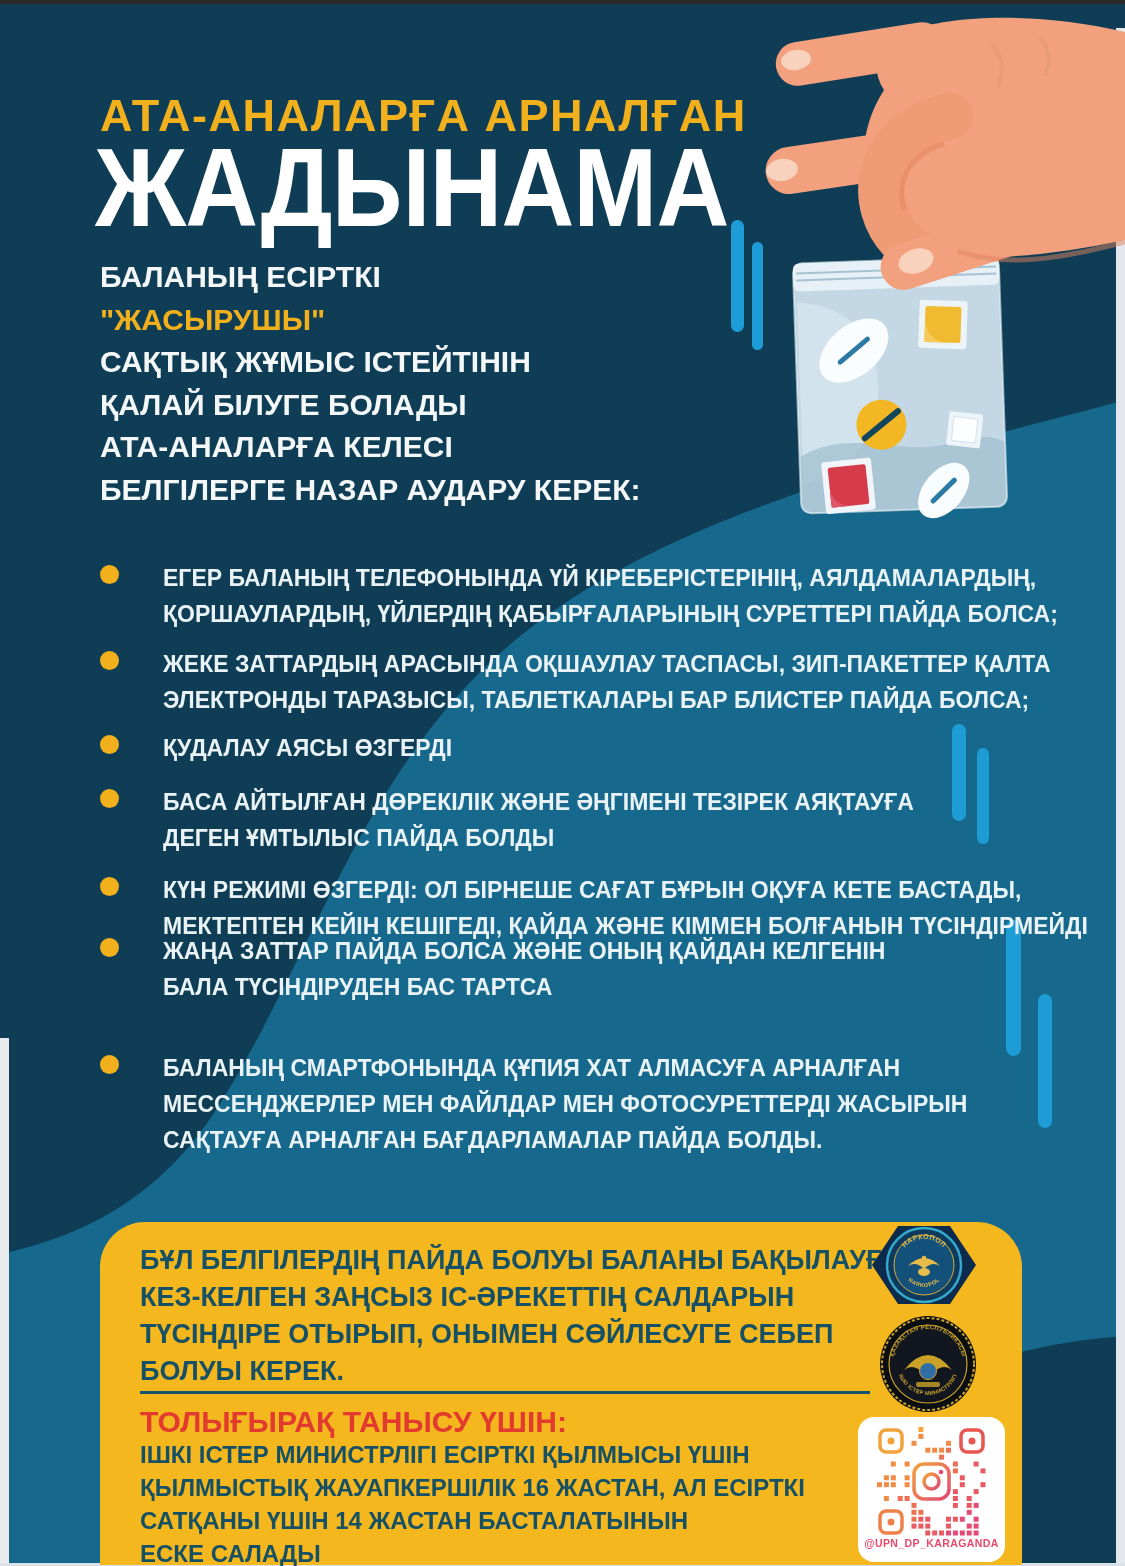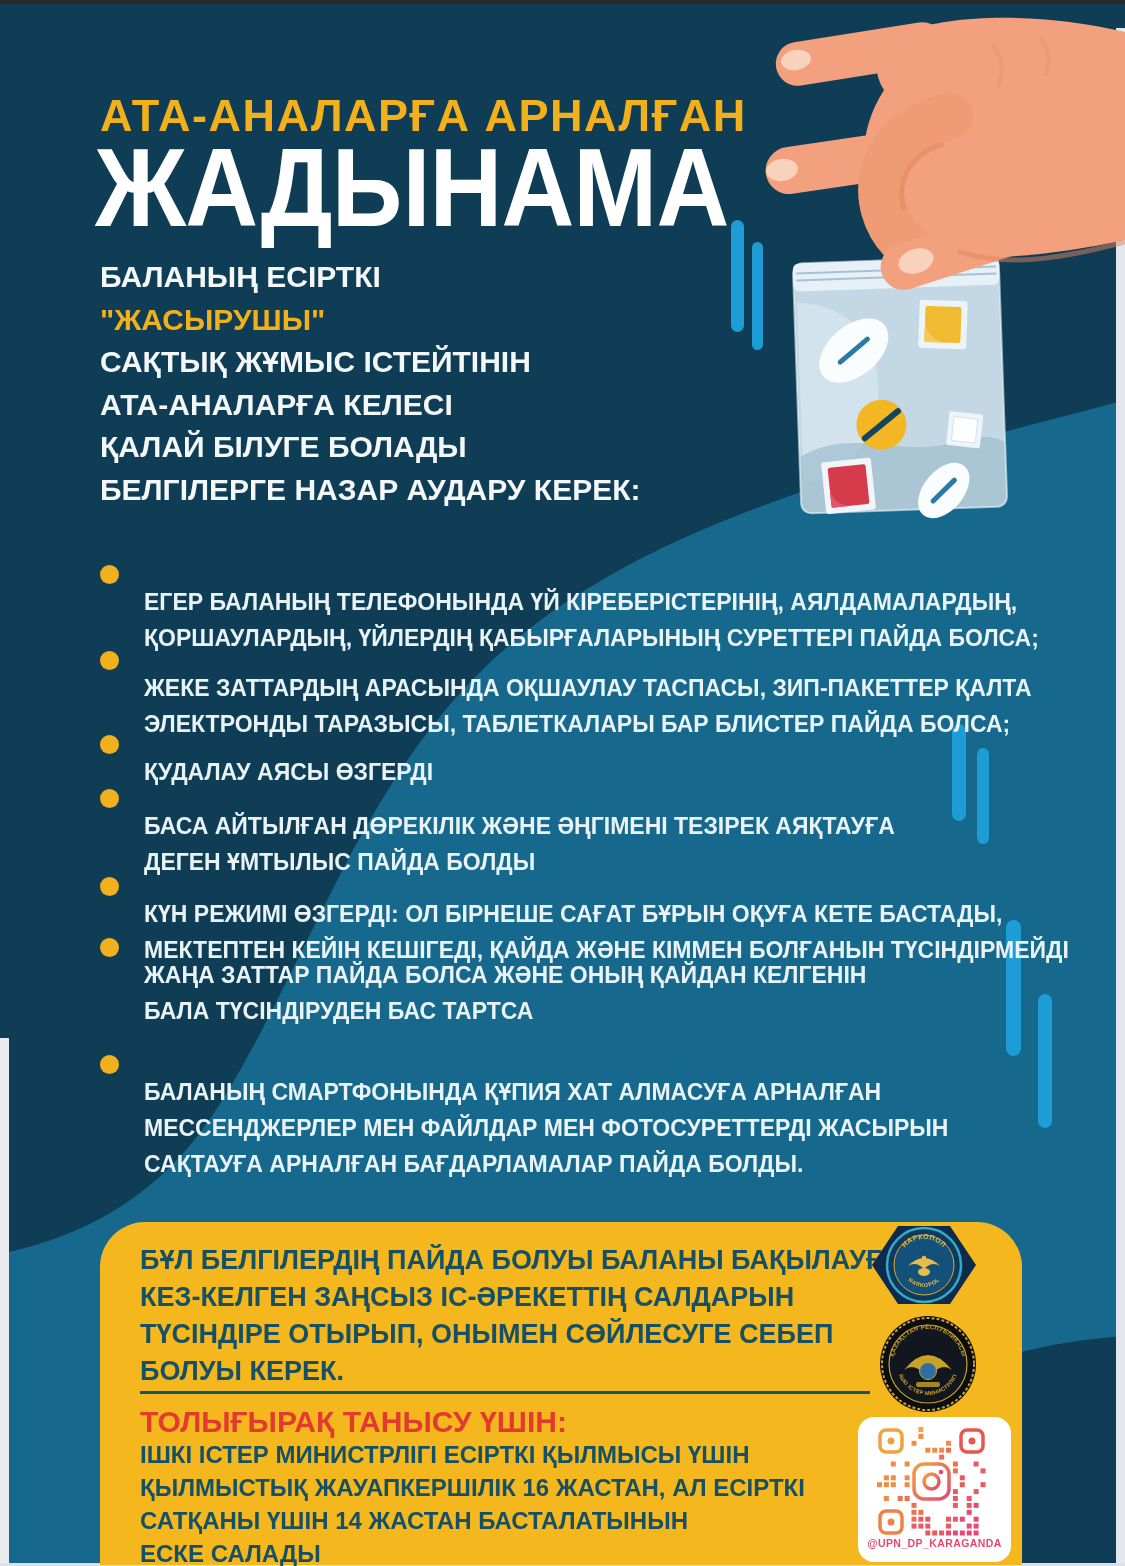--- a/index.html
+++ b/index.html
@@ -14,34 +14,34 @@
     font-size:45px;letter-spacing:1.5px;color:#F2B11C;white-space:nowrap;
   }
   .title{
     position:absolute;left:95px;top:128px;margin:0;
     font-size:112px;line-height:1;color:#FFFFFF;letter-spacing:-1px;
     transform:scaleX(.9);transform-origin:left top;white-space:nowrap;
   }
   .intro{position:absolute;left:100px;top:252px;}
   .intro-line{font-size:30px;line-height:42.5px;color:#F4F7F7;white-space:nowrap;}
   .intro-line.accent{color:#F2B11C;}
-  .bullet{position:absolute;left:100px;display:flex;align-items:flex-start;flex-direction:column;}
+  .bullet{position:absolute;left:100px;display:flex;align-items:flex-start;}
   .dot{width:19px;height:19px;border-radius:50%;background:#F2B11C;flex:0 0 auto;margin-top:5px;}
   .btext{margin-left:44px;font-size:23px;line-height:36px;color:#E9F3F6;white-space:nowrap;}
   .warning-box{
     position:absolute;left:100px;top:1218px;width:922px;height:343px;
     background:#F5B71E;border-radius:45px 45px 0 0;
   }
   .box-main{position:absolute;left:40px;top:20px;font-size:27px;line-height:37px;color:#155064;white-space:nowrap;}
   .box-divider{position:absolute;left:40px;top:169px;width:730px;height:3px;background:#14536B;}
   .box-cta{position:absolute;left:40px;top:183px;font-size:30px;color:#E23A2E;white-space:nowrap;}
   .box-detail{position:absolute;left:40px;top:216px;font-size:24px;line-height:33px;color:#155064;white-space:nowrap;}
   .qr-card{
     position:absolute;left:858px;top:1413px;width:147px;height:145px;
-    background:#FFFFFF;border-radius:16px;padding-left:6px;
+    background:#FFFFFF;border-radius:16px;
   }
   .qr-card svg{position:absolute;left:16px;top:7px;}
   .qr-handle{
     position:absolute;left:0;top:120px;width:100%;text-align:center;
     font-size:10.5px;letter-spacing:.4px;color:#E8476A;white-space:nowrap;
   }
 </style>
 </head>
 <body>
 
@@ -126,22 +126,22 @@
     <path d="M1125,238 C1050,258 1000,262 958,247" stroke="#E2835F" stroke-width="5" fill="none" opacity=".5"></path>
   </svg>
 
   <div class="kicker">АТА-АНАЛАРҒА АРНАЛҒАН</div>
   <h1 class="title">ЖАДЫНАМА</h1>
 
   <div class="intro">
     <div class="intro-line">БАЛАНЫҢ ЕСІРТКІ</div>
     <div class="intro-line accent">"ЖАСЫРУШЫ"</div>
     <div class="intro-line">САҚТЫҚ ЖҰМЫС ІСТЕЙТІНІН</div>
+    <div class="intro-line">ҚАЛАЙ БІЛУГЕ БОЛАДЫ</div>
     <div class="intro-line">АТА-АНАЛАРҒА КЕЛЕСІ</div>
-    <div class="intro-line">ҚАЛАЙ БІЛУГЕ БОЛАДЫ</div>
     <div class="intro-line">БЕЛГІЛЕРГЕ НАЗАР АУДАРУ КЕРЕК:</div>
   </div>
 
   <div class="bullet" style="top:556px">
     <span class="dot"></span>
     <div class="btext">ЕГЕР БАЛАНЫҢ ТЕЛЕФОНЫНДА ҮЙ КІРЕБЕРІСТЕРІНІҢ, АЯЛДАМАЛАРДЫҢ,<br>ҚОРШАУЛАРДЫҢ, ҮЙЛЕРДІҢ ҚАБЫРҒАЛАРЫНЫҢ СУРЕТТЕРІ ПАЙДА БОЛСА;</div>
   </div>
   <div class="bullet" style="top:642px">
     <span class="dot"></span>
     <div class="btext">ЖЕКЕ ЗАТТАРДЫҢ АРАСЫНДА ОҚШАУЛАУ ТАСПАСЫ, ЗИП-ПАКЕТТЕР ҚАЛТА<br>ЭЛЕКТРОНДЫ ТАРАЗЫСЫ, ТАБЛЕТКАЛАРЫ БАР БЛИСТЕР ПАЙДА БОЛСА;</div>

